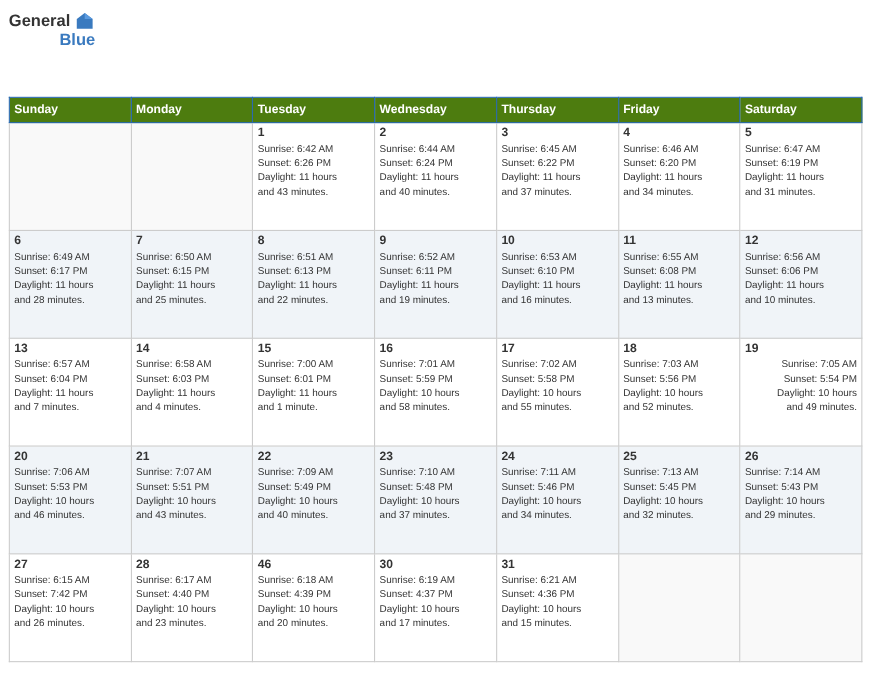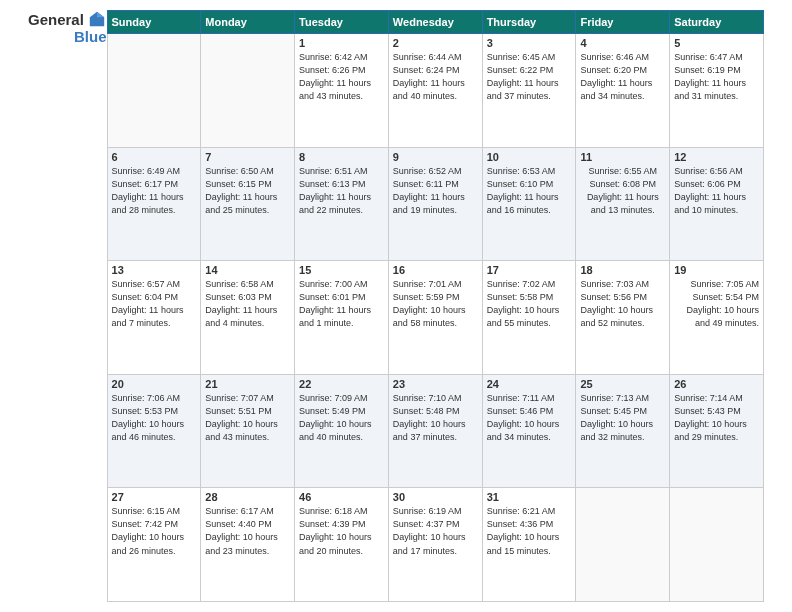--- a/index.html
+++ b/index.html
@@ -6,22 +6,24 @@
     body {
       font-family: Arial, sans-serif;
       background: #fff;
       width: 792px;
       height: 612px;
       overflow: hidden;
     }
     .page {
       width: 792px;
       height: 612px;
-      padding: 10px 28px;
+      padding: 10px 8px;
       display: flex;
+      flex-direction: column;
+      gap: 37px;
     }
     .header {
       display: flex;
       justify-content: space-between;
       align-items: flex-start;
       margin-bottom: 6px;
     }
     .logo {
       display: flex;
       flex-direction: column;
@@ -63,21 +65,21 @@
       margin-top: 2px;
     }
     .calendar {
       flex: 1;
       border: 1px solid #ccc;
       border-collapse: collapse;
       width: 100%;
       table-layout: fixed;
     }
     .calendar th {
-      background: #0f766e;
+      background: #4d7c0f;
       color: #fff;
       font-size: 11px;
       font-weight: bold;
       padding: 5px 4px;
       border: 1px solid #2a6aaf;
       text-align: left;
     }
     .calendar td {
       border: 1px solid #ccc;
       vertical-align: top;
@@ -209,21 +211,21 @@
           </td>
           <td>
             <span class="day-num">10</span>
             <div class="day-info" style="white-space: pre-line;">Sunrise: 6:53 AM
 Sunset: 6:10 PM
 Daylight: 11 hours
 and 16 minutes.</div>
           </td>
           <td>
             <span class="day-num">11</span>
-            <div class="day-info" style="white-space: pre-line; text-align: center;">Sunrise: 6:55 AM
+            <div class="day-info" style="white-space: pre-line;">Sunrise: 6:55 AM
 Sunset: 6:08 PM
 Daylight: 11 hours
 and 13 minutes.</div>
           </td>
           <td>
             <span class="day-num">12</span>
             <div class="day-info" style="white-space: pre-line;">Sunrise: 6:56 AM
 Sunset: 6:06 PM
 Daylight: 11 hours
 and 10 minutes.</div>

